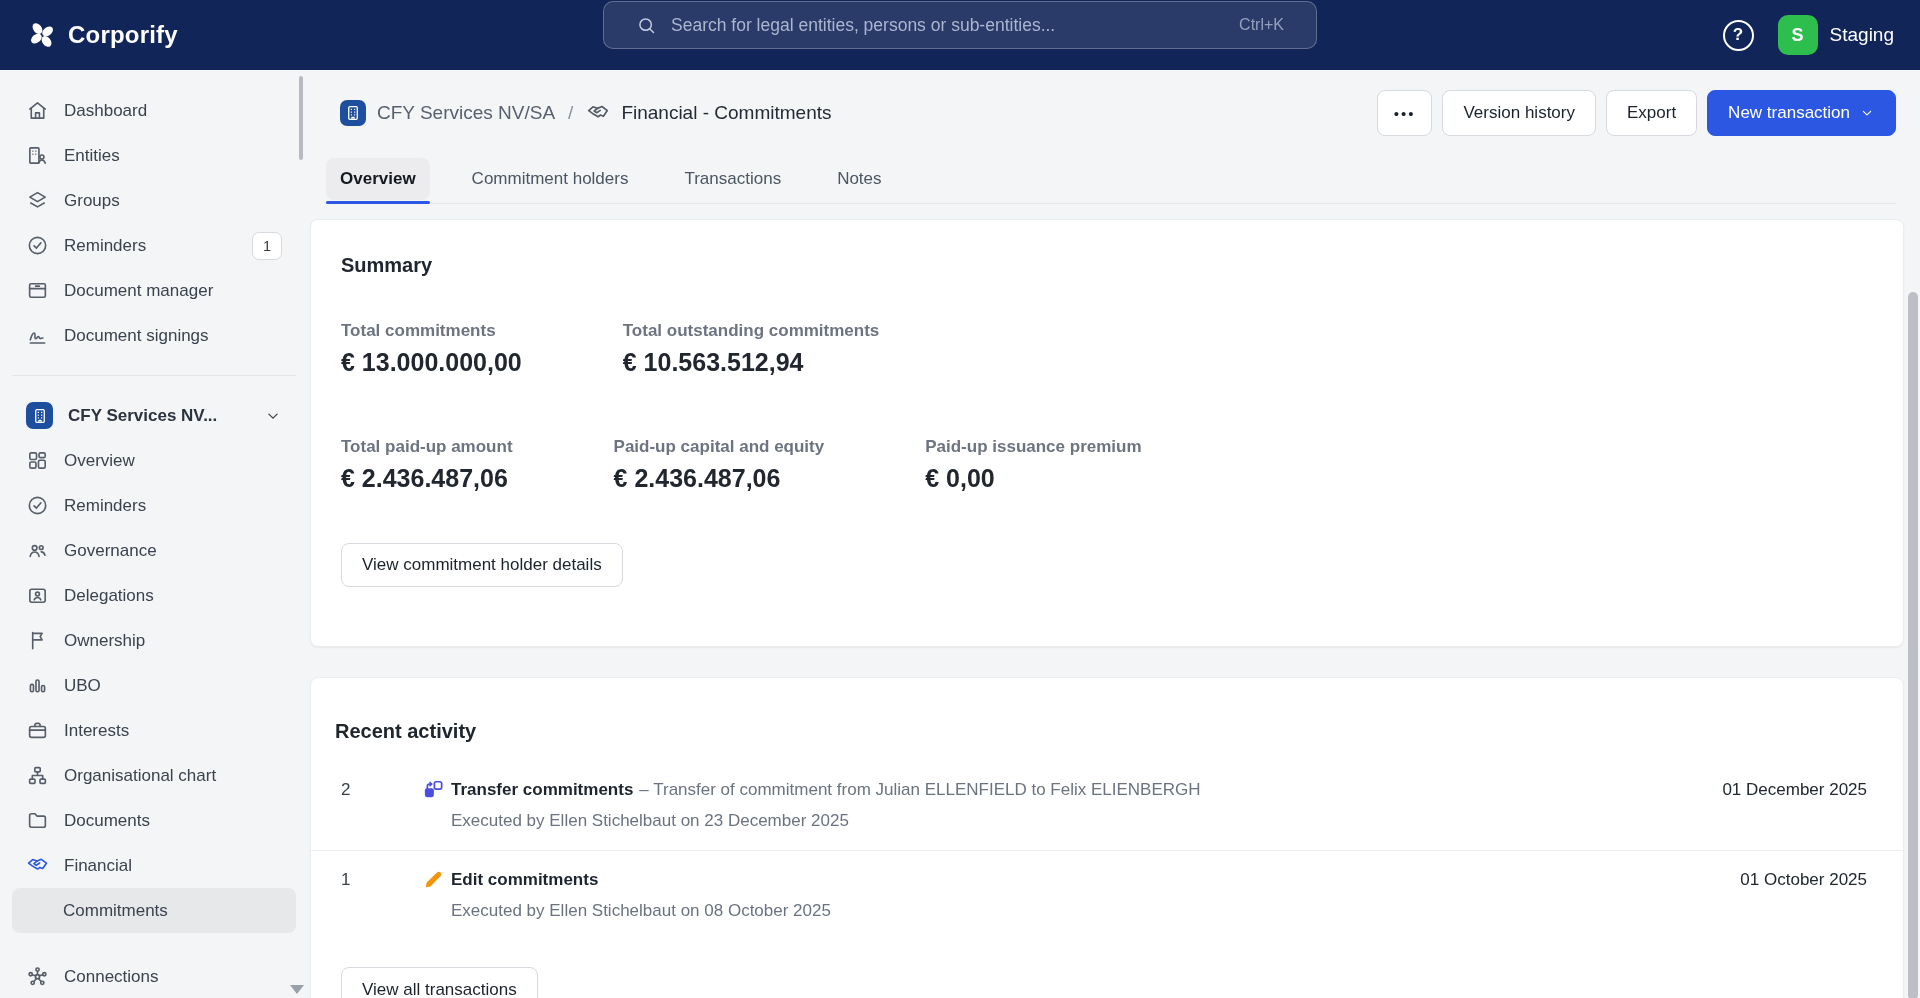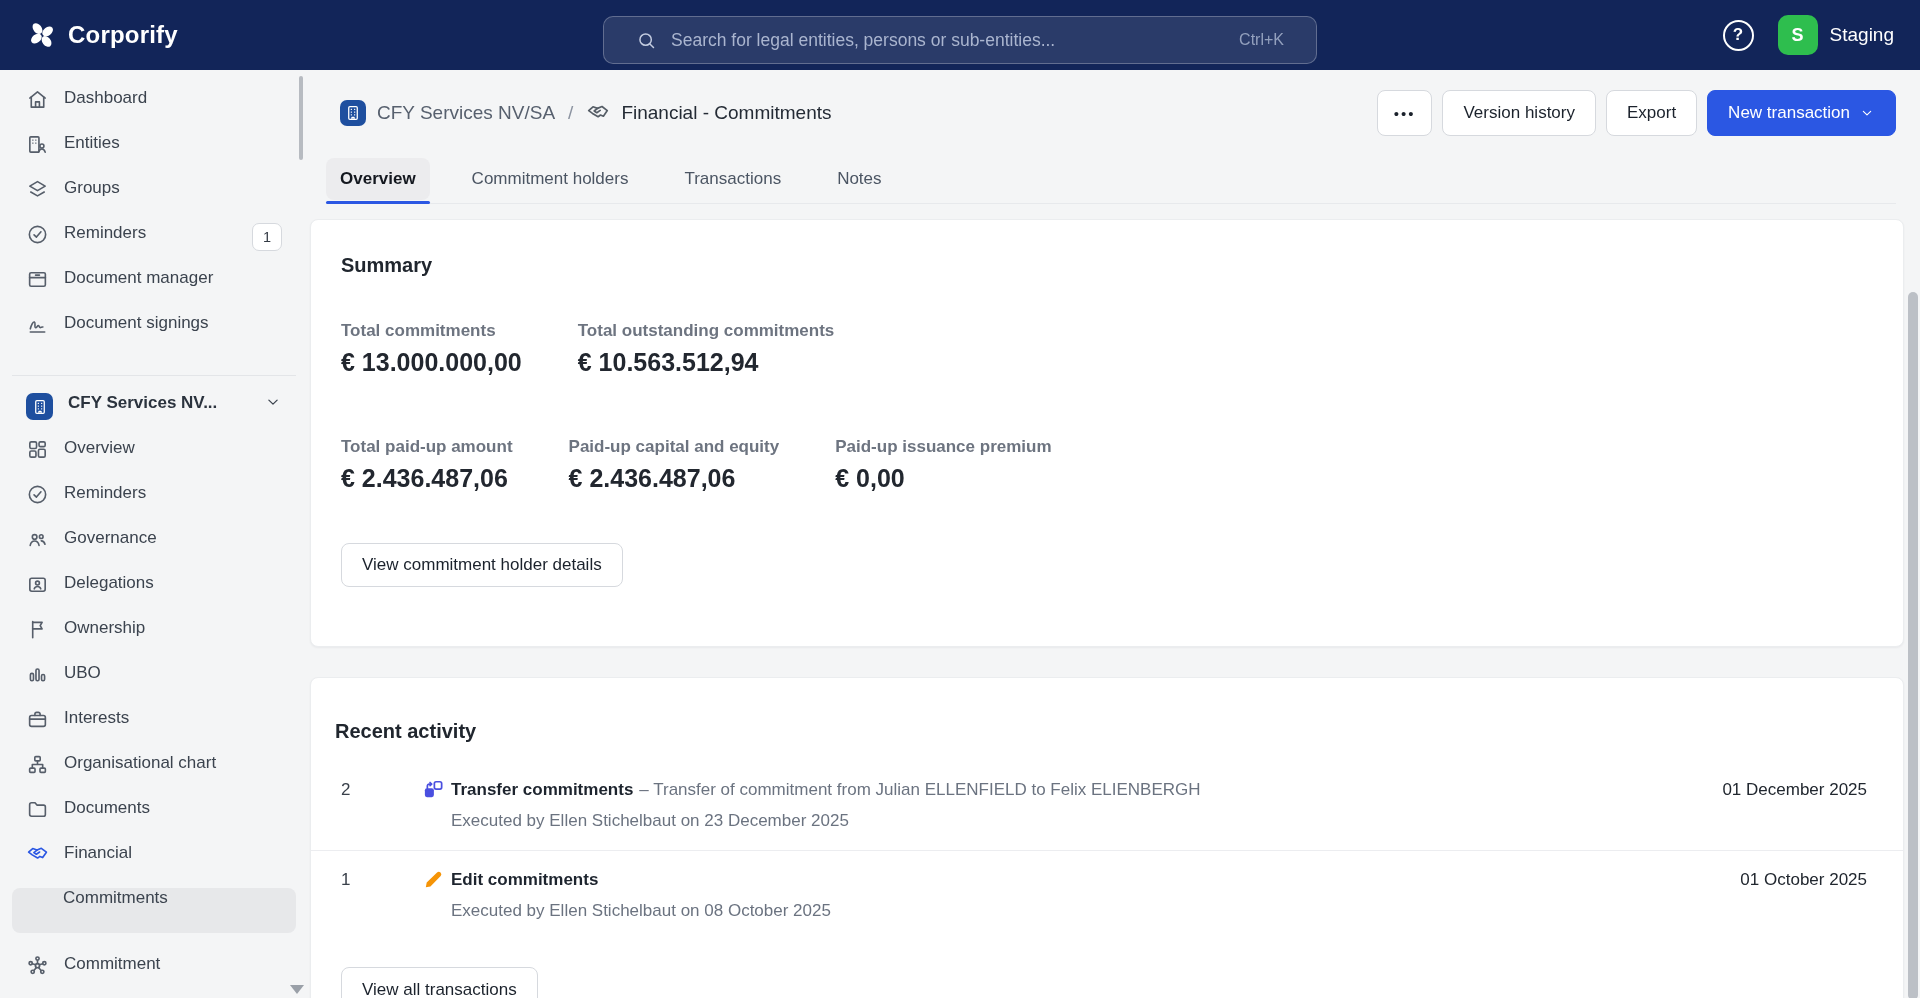--- a/index.html
+++ b/index.html
@@ -4,38 +4,38 @@
 <style>
   html,body{margin:0;padding:0;}
   body{width:1920px;height:998px;overflow:hidden;font-family:"Liberation Sans",sans-serif;background:#f4f5f6;color:#1f2630;}
   .app{width:1920px;height:998px;display:flex;flex-direction:column;}
 
   
   .topbar{height:70px;min-height:70px;background:#122559;display:flex;align-items:center;padding:0 26px;position:relative;z-index:5;}
   .brand{display:flex;align-items:center;gap:10px;color:#fff;}
   .brand .logo{width:32px;height:32px;}
   .brand .bname{font-size:24px;font-weight:700;letter-spacing:.2px;}
-  .searchbox{position:absolute;left:50%;transform:translateX(-50%);top:16px;width:648px;height:46px;border-radius:10px;background:rgba(255,255,255,.10);border:1px solid rgba(255,255,255,.26);display:flex;align-items:center;padding:0 32px;gap:12px;}
+  .searchbox{position:absolute;left:50%;transform:translateX(-50%);top:1px;width:648px;height:46px;border-radius:10px;background:rgba(255,255,255,.10);border:1px solid rgba(255,255,255,.26);display:flex;align-items:center;padding:0 32px;gap:12px;}
   .searchbox svg{width:21px;height:21px;color:#c3cce0;flex:none;}
   .searchbox input{flex:1;background:transparent;border:none;outline:none;font-size:17.5px;color:#e8ecf5;font-family:inherit;}
   .searchbox input::placeholder{color:#aab5cf;}
   .shortcut{font-size:16px;color:#93a0bd;flex:none;}
   .top-right{margin-left:auto;display:flex;align-items:center;gap:24px;}
   .help{width:27px;height:27px;border:2px solid #fff;border-radius:50%;color:#fff;font-size:17px;font-weight:700;display:flex;align-items:center;justify-content:center;cursor:pointer;}
   .env{display:flex;align-items:center;gap:12px;cursor:pointer;}
   .env .sq{width:40px;height:40px;border-radius:10px;background:#2ebe4e;color:#fff;font-size:18px;font-weight:600;display:flex;align-items:center;justify-content:center;}
   .env .lbl{color:#fff;font-size:19px;}
 
   
   .shell{flex:1;display:flex;min-height:0;}
 
   
   .sidebar{width:308px;min-width:308px;background:#f4f5f6;padding-top:18px;position:relative;overflow:hidden;}
   .snav{display:flex;flex-direction:column;}
-  .side-item{display:flex;align-items:flex-start;gap:15px;height:45px;margin:0 12px;padding:0 14px;border-radius:8px;font-size:17px;color:#3b434e;cursor:pointer;}
+  .side-item{display:flex;align-items:center;gap:15px;height:45px;margin:0 12px;padding:0 14px;border-radius:8px;font-size:17px;color:#3b434e;cursor:pointer;}
   .side-item .ic{width:23px;height:23px;color:#565e6a;flex:none;}
   .side-item.sel{background:#e7e8ea;}
   .side-item.sub{padding-left:51px;}
   .side-item .blue{color:#2b57e3;}
   .sdivider{height:1px;background:#e3e5e8;margin:17px 12px;}
   .countbadge{margin-left:auto;min-width:16px;height:26px;padding:0 6px;background:#fff;border:1px solid #d6d9de;border-radius:7px;font-size:14.5px;color:#333a44;display:flex;align-items:center;justify-content:center;}
   .entity-head{font-weight:600;color:#2b333e;}
   .entity-badge{width:27px;height:27px;border-radius:7px;background:#1e4f9f;display:flex;align-items:center;justify-content:center;flex:none;}
   .entity-badge .ic{width:18px;height:18px;color:#fff;}
   .entity-head .chev{margin-left:auto;width:18px;height:18px;color:#3b434e;}
@@ -59,21 +59,21 @@
   .btn-primary .chev{width:16px;height:16px;color:#fff;}
 
   .tabs{display:flex;align-items:flex-end;gap:28px;margin:22px 8px 0 16px;border-bottom:1px solid #e7e9ec;}
   .tab{position:relative;height:42px;display:flex;align-items:center;padding:0 14px;font-size:17px;color:#4b5563;border-radius:8px 8px 8px 8px;cursor:pointer;margin-bottom:3px;}
   .tab.active{background:#ececee;color:#14181f;font-weight:600;}
   .tab.active::after{content:"";position:absolute;left:0;right:0;bottom:-4px;height:3px;border-radius:2px;background:#2b57e3;}
 
   .card{background:#fff;border:1px solid #ebedef;border-radius:8px;box-shadow:0 1px 2px rgba(16,24,40,.05);}
   .card.summary{margin-top:15px;padding:34px 36px 32px 30px;height:428px;box-sizing:border-box;}
   .card h2{margin:0;font-size:20px;font-weight:700;color:#20262e;}
-  .stats{display:flex;gap:56px;}
+  .stats{display:flex;gap:101px;}
   .stats.r1{margin-top:44px;}
   .stats.r2{margin-top:60px;}
   .stat .sl{font-size:17px;font-weight:600;color:#6d7480;}
   .stat .sv{font-size:25px;font-weight:700;color:#22272f;margin-top:7px;}
   .summary .btn{margin-top:50px;height:44px;}
 
   .card.activity{margin-top:30px;padding:42px 0 0 0;min-height:330px;}
   .card.activity h2{margin:0 36px 18px 24px;}
   .act-row{display:flex;align-items:flex-start;padding:17px 36px 17px 30px;font-size:17px;line-height:1.45;}
   .act-idx{width:81px;color:#39404a;flex:none;}
@@ -346,21 +346,21 @@
             </svg>
           <span>Financial</span>
         </div>
         <div class="side-item sub sel">
           <span>Commitments</span>
         </div>
         <div class="side-item gap-top">
           <svg class="ic">
               <use href="#i-network"></use>
             </svg>
-          <span>Commitment</span>
+          <span>Connections</span>
         </div>
       </div>
       <div class="side-scroll-thumb"></div>
       <div class="side-scroll-arrow"></div>
     </nav>
 
     <main class="main">
 
       <div class="hdr">
         <div class="crumb">

